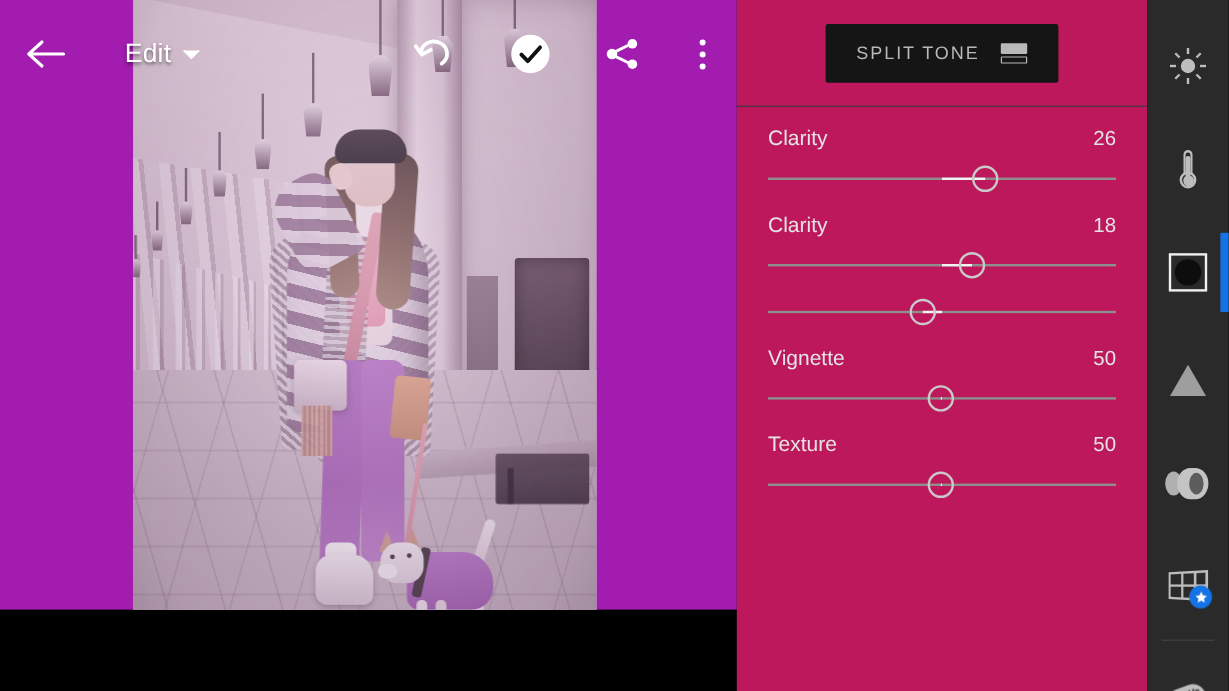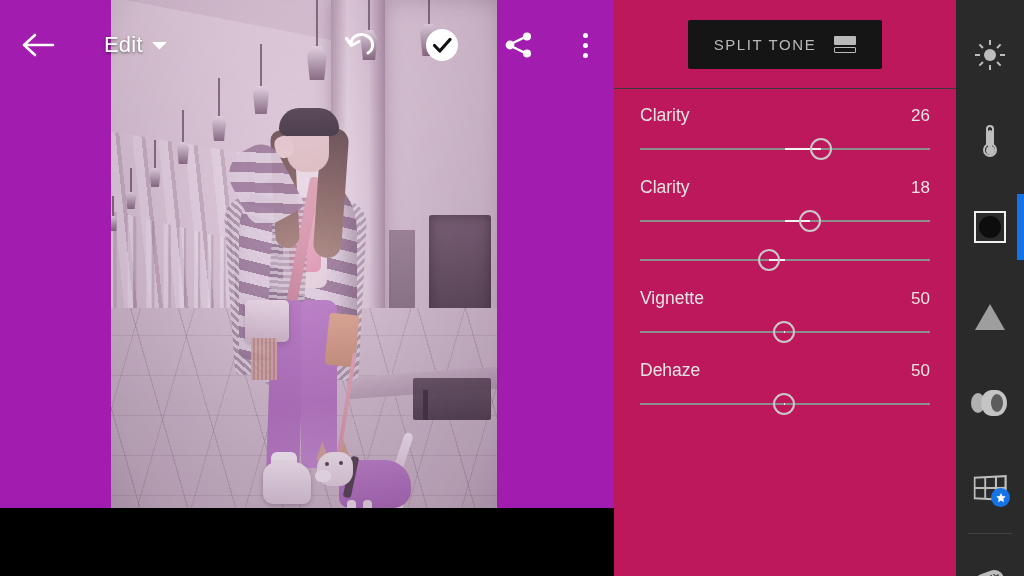--- a/index.html
+++ b/index.html
@@ -645,21 +645,21 @@
             <span class="slider-value">50</span>
           </div>
           <div class="slider-track">
             <span class="track-line"></span>
             <span class="track-fill" style="left:49.5%;width:0.5%"></span>
             <span class="track-knob" style="left:49.5%"></span>
           </div>
         </div>
         <div class="slider-row">
           <div class="slider-top">
-            <span class="slider-name">Dehaze</span>
+            <span class="slider-name">Texture</span>
             <span class="slider-value">50</span>
           </div>
           <div class="slider-track">
             <span class="track-line"></span>
             <span class="track-fill" style="left:49.5%;width:0.5%"></span>
             <span class="track-knob" style="left:49.5%"></span>
           </div>
         </div>
       </div>
   </div>

